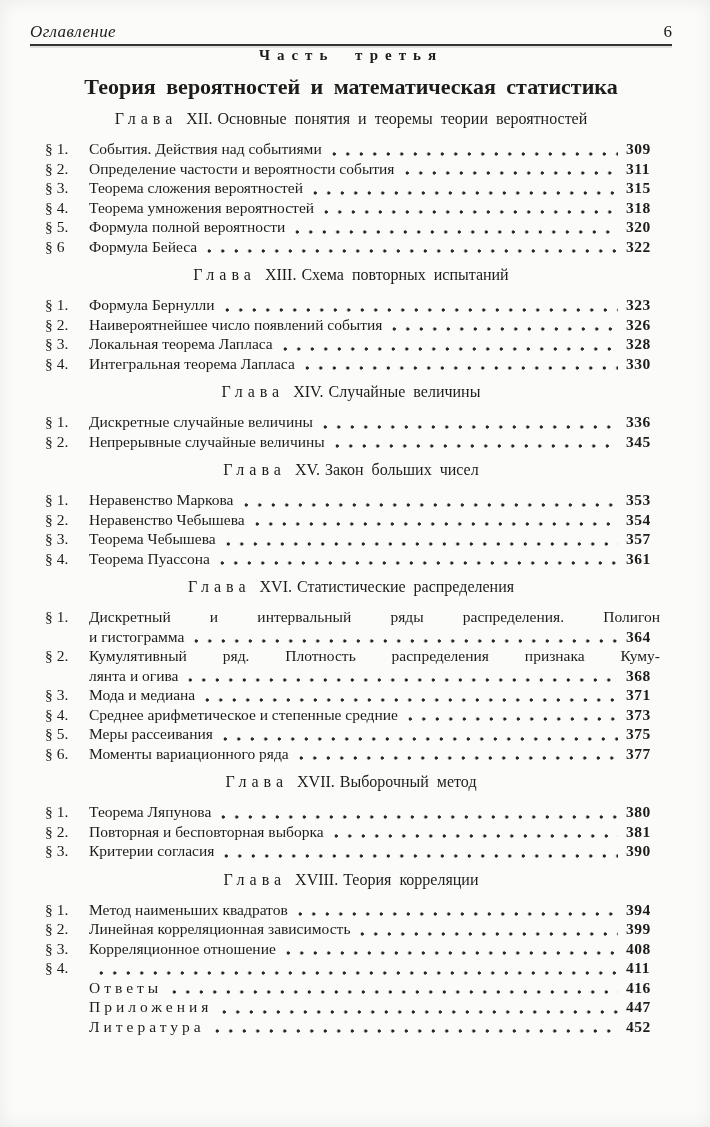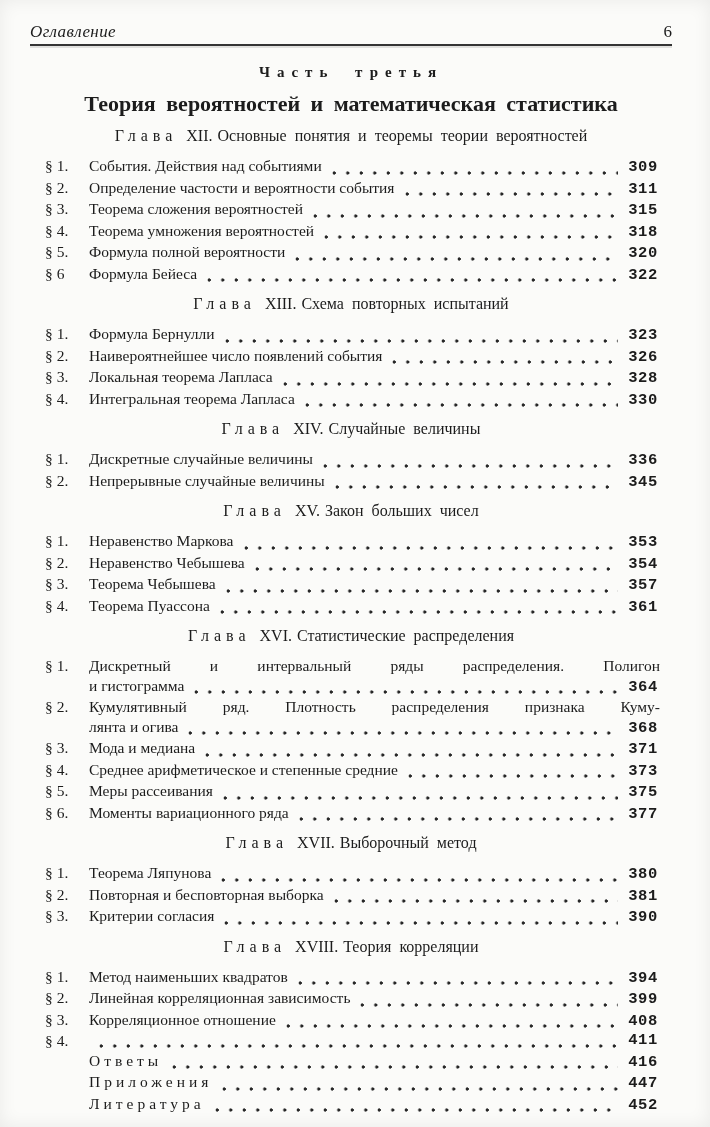--- a/index.html
+++ b/index.html
@@ -33,21 +33,21 @@
   }
   .page-number {
     font-size: 17px;
   }
   .header-rule {
     margin-top: 2px;
     border-top: 2px solid #343434;
     box-shadow: 0 2px 0 rgba(0,0,0,0.10);
   }
   .part-label {
-    margin-top: 18px;
+    margin-top: 1px;
     text-align: center;
     font-weight: bold;
     font-size: 15px;
     letter-spacing: 7px;
     word-spacing: 10px;
   }
   .book-title {
     margin: 10px 0 0 0;
     text-align: center;
     font-weight: bold;
@@ -99,24 +99,23 @@
     min-width: 26px;
     height: 6px;
     margin: 0 8px 2px 10px;
     background-image: radial-gradient(circle at 2.2px 3px, #272727 1.35px, rgba(0,0,0,0) 1.9px);
     background-size: 13.5px 6px;
     background-repeat: repeat-x;
     background-position: left bottom;
   }
   .entry-page {
     min-width: 34px;
-    text-align: center;
+    text-align: left;
     font-weight: bold;
     letter-spacing: 0.5px;
-    font-family: Liberation Mono, monospace;
   }
 </style>
 </head>
 <body>
 
 <div class="page">
   <div class="page-header">
     <span class="running-title">Оглавление</span>
     <span class="page-number">6</span>
   </div>

